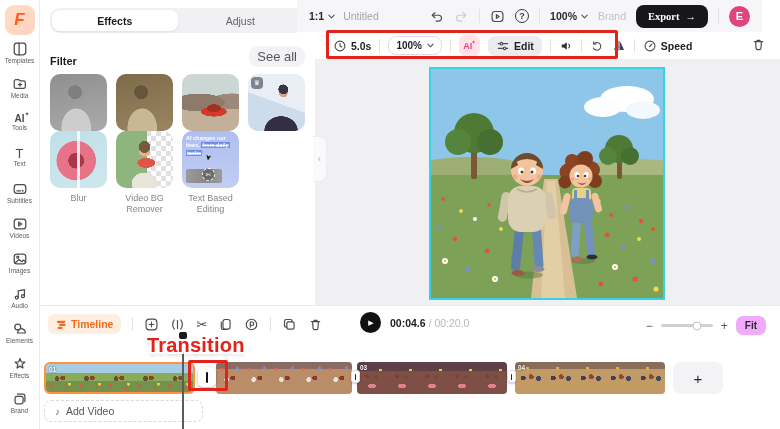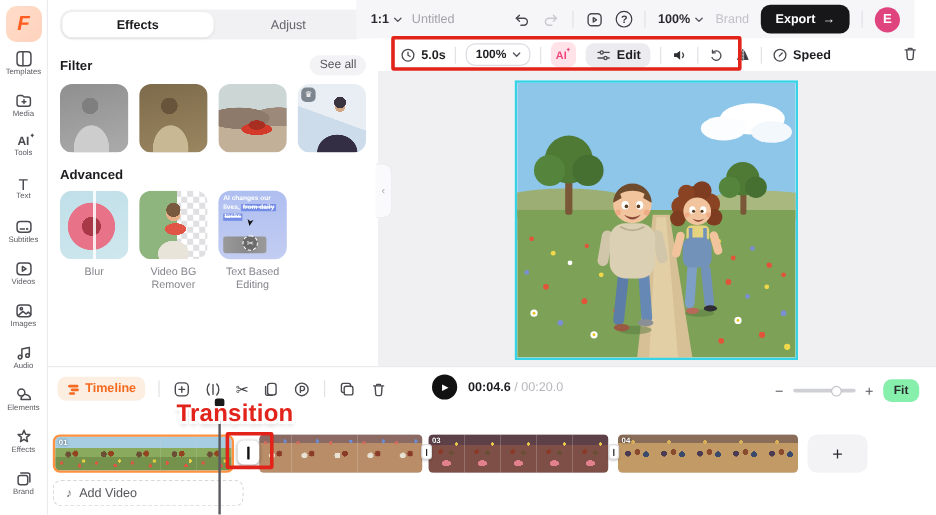--- a/index.html
+++ b/index.html
@@ -17,23 +17,23 @@
   .ic{stroke:#4a4a50;fill:none;stroke-width:1.4;stroke-linecap:round;stroke-linejoin:round}
   .ai-glyph{font-size:10px;font-weight:700;color:#4a4a50;line-height:1;position:relative}
   .ai-glyph i{font-style:normal;font-size:6px;position:absolute;top:-3px;right:-5px}
   .t-glyph{font-size:13px;font-weight:500;color:#4a4a50;line-height:1}
 
   
   .panel{position:absolute;left:40px;top:0;width:275px;height:305px;background:#fff;z-index:10}
   .tabs{margin:8px 10px 0;background:#f1f1f4;border-radius:10px;height:25px;display:flex;padding:2px}
   .tab{flex:1;border-radius:8px;display:flex;align-items:center;justify-content:center;font-size:10.5px;color:#63636a;cursor:pointer}
   .tab.active{background:#fff;color:#1c1c20;font-weight:700;box-shadow:0 1px 3px rgba(0,0,0,.08)}
-  .sec-head{display:flex;align-items:center;justify-content:space-between;margin:13px 10px 7px}
+  .sec-head{display:flex;align-items:flex-end;justify-content:space-between;margin:13px 10px 7px}
   .sec-title{font-size:11px;font-weight:700;color:#1c1c20}
-  .see-all{font-size:10px;color:#55555c;background:#f3f3f6;border-radius:9px;padding:3px 8px;cursor:pointer}
+  .see-all{font-size:13px;color:#55555c;background:#f3f3f6;border-radius:9px;padding:3px 8px;cursor:pointer}
   .thumb-row{display:flex;gap:9px;margin:0 10px}
   .thumb{width:57px;height:57px;border-radius:10px;position:relative;cursor:pointer;overflow:hidden;flex:none}
   .th-gray{background:
     radial-gradient(circle 7px at 44% 32%, #7f7f7f 97%, transparent),
     radial-gradient(ellipse 15px 20px at 46% 95%, #cdcdcd 97%, transparent),
     linear-gradient(165deg,#8f8f8f,#ababab)}
   .th-sepia{background:
     radial-gradient(circle 7px at 44% 32%, #67543a 97%, transparent),
     radial-gradient(ellipse 15px 20px at 46% 95%, #c9b894 97%, transparent),
     linear-gradient(165deg,#7d6a4a,#9a8660)}
@@ -84,21 +84,21 @@
   .ratio{display:flex;align-items:center;gap:4px;font-size:10.5px;font-weight:700;color:#2a2a2e;cursor:pointer}
   .chev{width:7px;height:5px;stroke:#55555c;fill:none;stroke-width:1.3;stroke-linecap:round;stroke-linejoin:round}
   .proj-title{margin-left:8px;font-size:10.5px;color:#a4a4ab}
   .tb-spacer{flex:1}
   .tb-ic{width:15px;height:15px;cursor:pointer}
   .tb-group{display:flex;align-items:center;gap:10px}
   .vdiv{width:1px;height:14px;background:#e2e2e6}
   .qmark{width:14px;height:14px;border:1.3px solid #3a3a3f;border-radius:50%;font-size:9px;font-weight:700;color:#3a3a3f;display:flex;align-items:center;justify-content:center;cursor:pointer}
   .zoom-sel{display:flex;align-items:center;gap:4px;font-size:10.5px;font-weight:700;color:#2a2a2e;cursor:pointer}
   .saved{font-size:10.5px;color:#c2c2c8}
-  .export-btn{background:#17171a;color:#fff;border:none;border-radius:8px;padding:6px 12px;font-size:10.5px;font-weight:700;display:flex;align-items:center;gap:6px;cursor:pointer;font-family:Liberation Sans, sans-serif}
+  .export-btn{background:#17171a;color:#fff;border:none;border-radius:8px;padding:6px 12px;font-size:10.5px;font-weight:700;display:flex;align-items:center;gap:6px;cursor:pointer;font-family:Liberation Serif, serif}
   .avatar{width:21px;height:21px;border-radius:50%;background:#e0447f;color:#fff;font-size:11px;font-weight:700;display:flex;align-items:center;justify-content:center;cursor:pointer}
 
   
   .toolrow{position:absolute;left:315px;top:32px;width:465px;height:27px;background:#fff;display:flex;align-items:center;padding-left:18px;gap:8px;z-index:15}
   .tool-item{display:flex;align-items:center;gap:4px;font-size:10.5px;font-weight:700;color:#1f1f23;cursor:pointer}
   .tool-ic{width:14px;height:14px}
   .scale-box{border:1px solid #dcdce2;border-radius:8px;padding:3px 7px;display:flex;align-items:center;gap:5px;font-size:10px;font-weight:700;color:#1f1f23;cursor:pointer}
   .ai-chip{width:21px;height:21px;border-radius:6px;background:#ffe3e8;display:flex;align-items:center;justify-content:center;cursor:pointer}
   .ai-chip span{font-size:9px;font-weight:800;color:#f0447c;position:relative}
   .edit-chip{background:#ececf0;border-radius:7px;padding:3px 8px;display:flex;align-items:center;gap:4px;font-size:10.5px;font-weight:700;color:#1f1f23;cursor:pointer}
@@ -126,21 +126,21 @@
   .tl-ic{width:15px;height:15px;cursor:pointer}
   .scissor-glyph{font-size:13px;color:#3c3c42;cursor:pointer;line-height:1}
   .play-cluster{position:absolute;left:320px;top:6px;display:flex;align-items:center;gap:9px}
   .play-btn{width:21px;height:21px;border-radius:50%;background:#111;color:#fff;display:flex;align-items:center;justify-content:center;font-size:7px;cursor:pointer;padding-left:1px}
   .time-text{font-size:10.5px;font-weight:700;color:#1c1c20}
   .time-text .dim{color:#b8b8bf;font-weight:400}
   .zoom-cluster{position:absolute;right:14px;top:10px;display:flex;align-items:center;gap:8px}
   .zc-sign{font-size:12px;color:#55555c;cursor:pointer;line-height:1}
   .slider{position:relative;width:52px;height:3px;background:#cfcfd6;border-radius:2px;cursor:pointer}
   .slider-handle{position:absolute;left:70%;top:50%;transform:translate(-50%,-50%);width:9px;height:9px;border-radius:50%;background:#fff;border:1.5px solid #c2c2c8}
-  .fit-chip{background:#86efac;border-radius:7px;padding:4px 9px;font-size:10px;font-weight:700;color:#2a2a2e;cursor:pointer}
+  .fit-chip{background:#f0abfc;border-radius:7px;padding:4px 9px;font-size:10px;font-weight:700;color:#2a2a2e;cursor:pointer}
 
   .clip{position:absolute;top:56px;height:32px;border-radius:4px;overflow:hidden;cursor:pointer;background:#ddd}
   .clip-selected{border:2px solid #ff9140;border-radius:6px}
   .clip-frames{display:flex;height:100%;width:100%}
   .frame{flex:1}
   .v-field .frame{background:
     radial-gradient(circle 2.5px at 38% 52%, #6b4f35 97%, transparent),
     radial-gradient(circle 2.5px at 58% 50%, #93431f 97%, transparent),
     radial-gradient(circle 1.5px at 18% 78%, #e05540 97%, transparent),
     radial-gradient(circle 1.5px at 82% 72%, #eace45 97%, transparent),
@@ -272,23 +272,20 @@
     </div>
     <div class="thumb-row">
       <div class="thumb th-gray"></div>
       <div class="thumb th-sepia"></div>
       <div class="thumb th-car"></div>
       <div class="thumb th-man">
         <span class="badge">♛</span>
       </div>
     </div>
 
-    <div class="sec-head">
-      <span class="sec-title">Advanced</span>
-    </div>
     <div class="adv-row">
       <div class="adv-item">
         <div class="thumb th-blur"></div>
         <div class="adv-label">Blur</div>
       </div>
       <div class="adv-item">
         <div class="thumb th-bgr"></div>
         <div class="adv-label">Video BG Remover</div>
       </div>
       <div class="adv-item">

